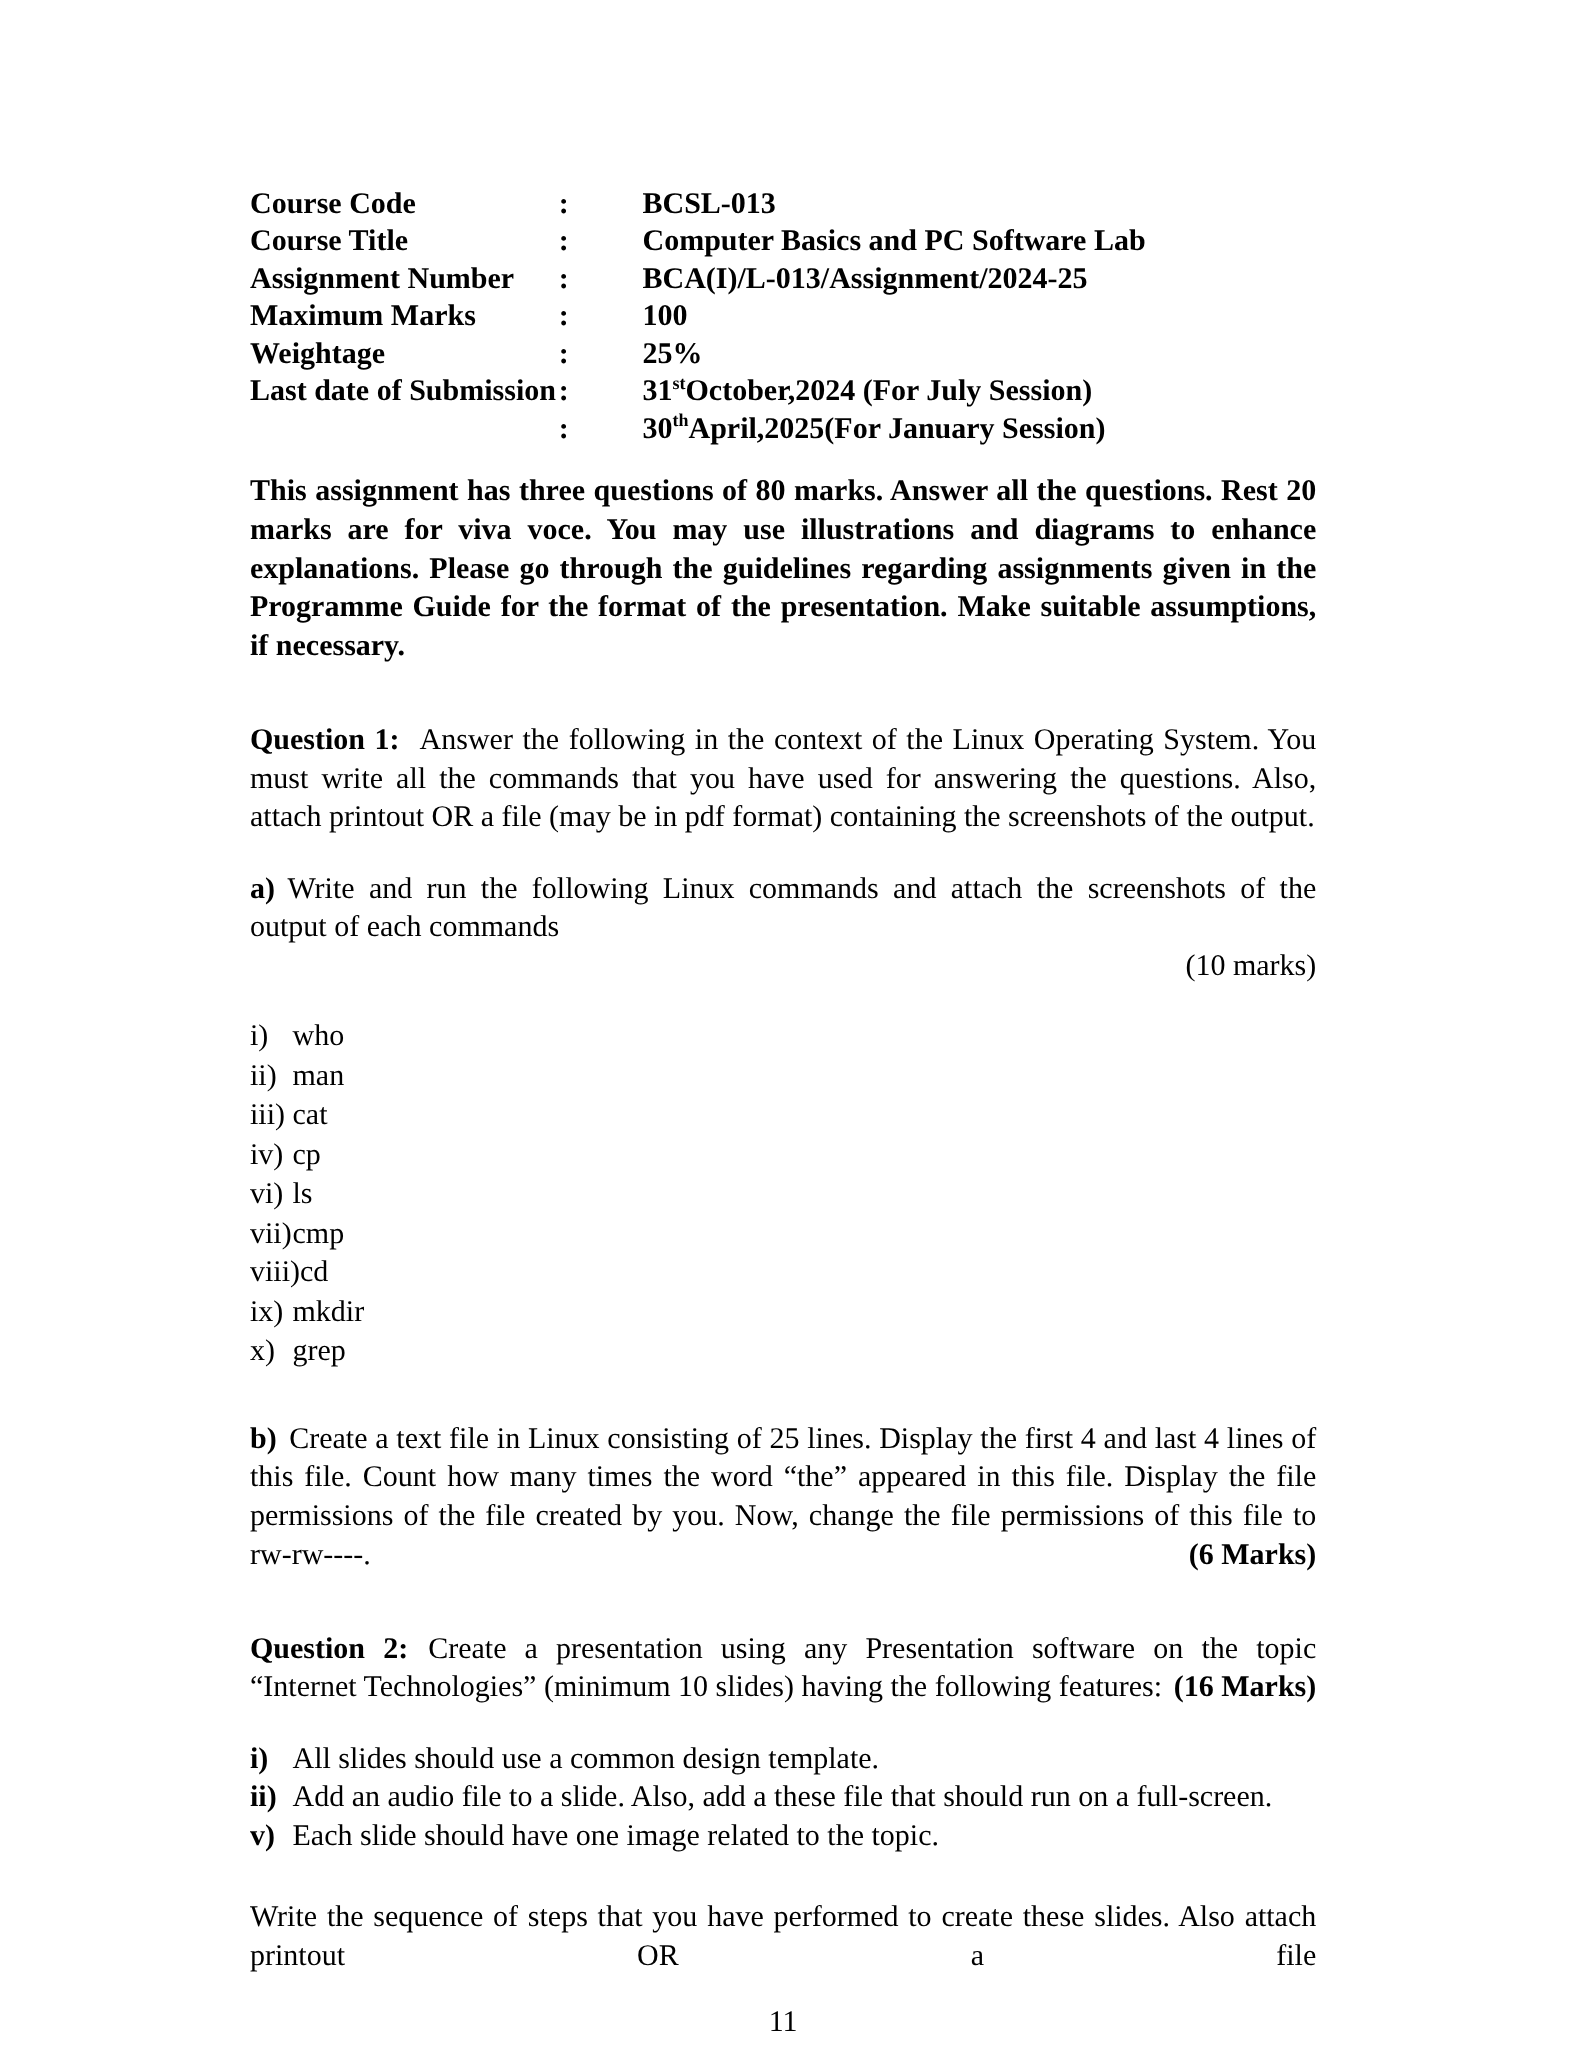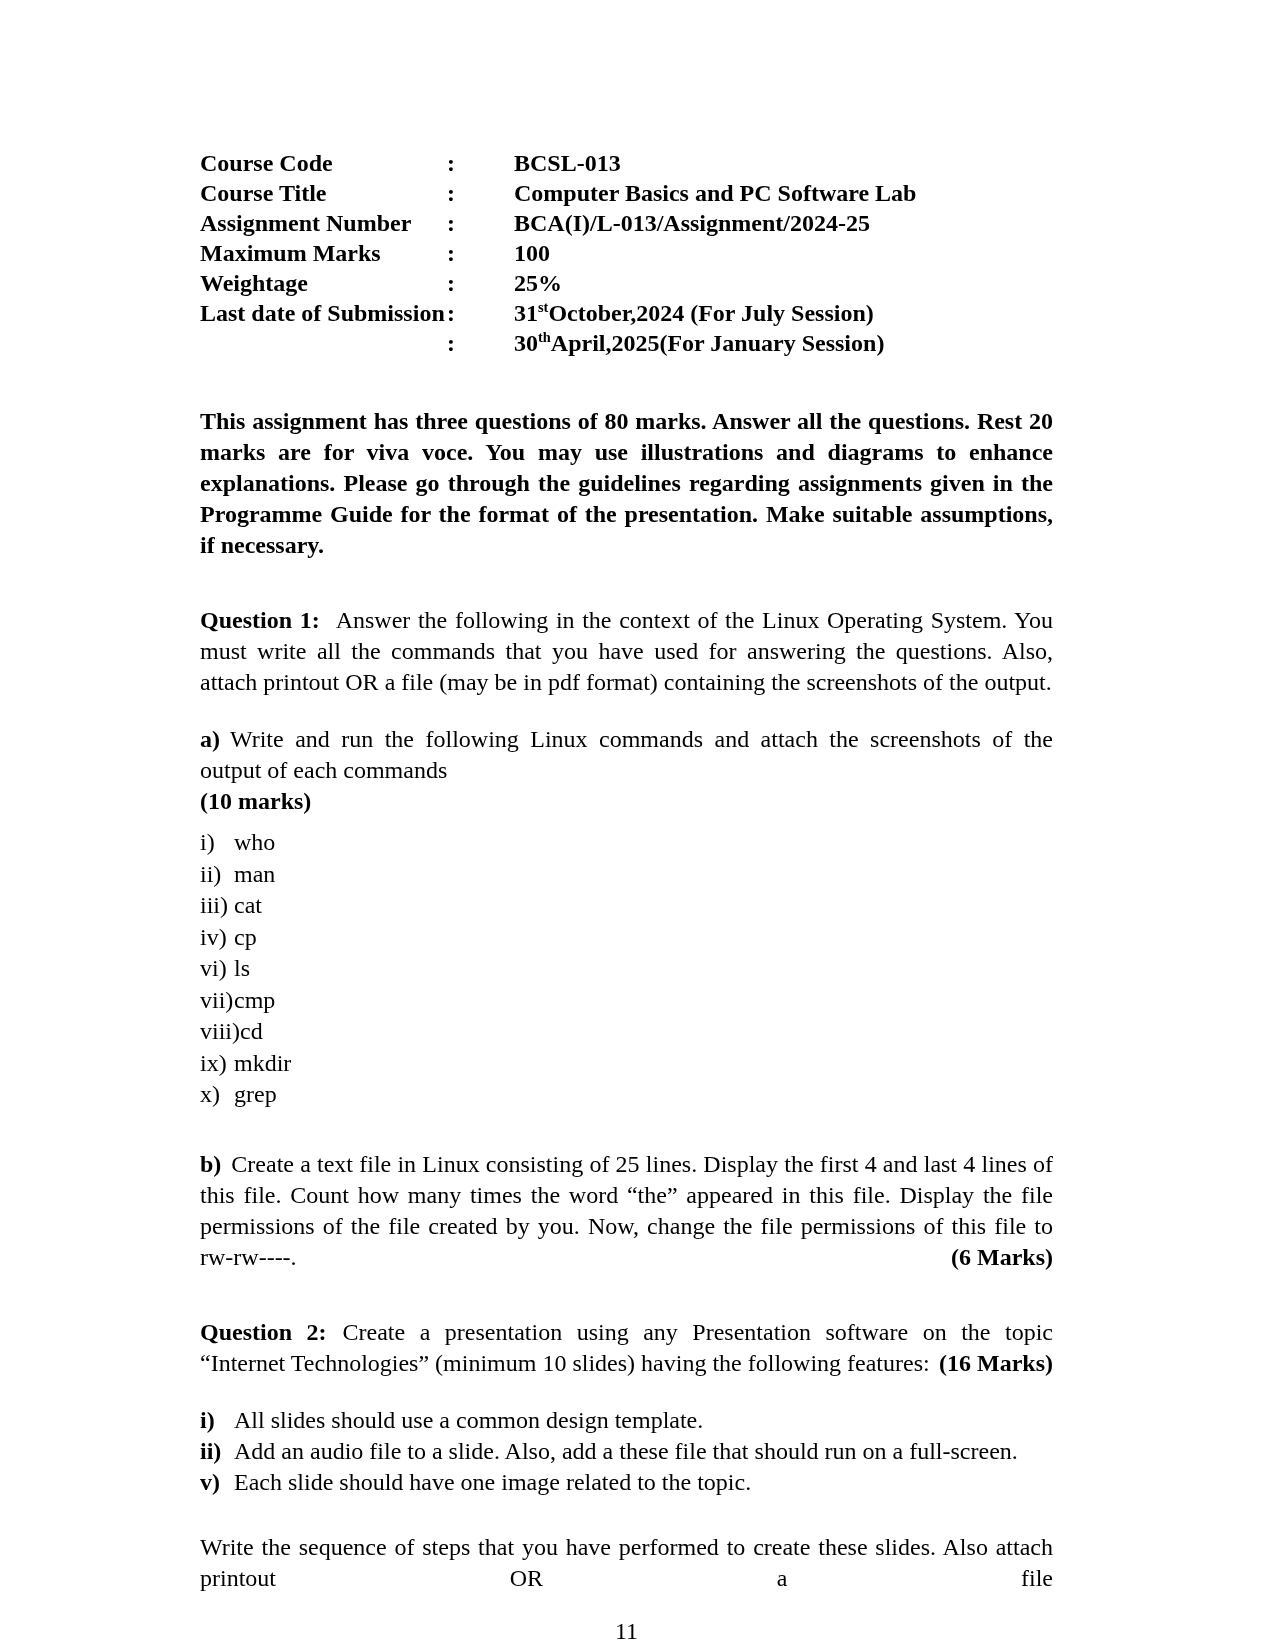--- a/index.html
+++ b/index.html
@@ -14,28 +14,28 @@
     font-size: 24px;
     padding: 148px 170px 0 148px;
     position: relative;
   }
   .hdr-row { display: flex; line-height: 30px; font-weight: bold; }
   .hdr-label { width: 247px; flex: 0 0 247px; }
   .hdr-colon { width: 67px; flex: 0 0 67px; }
   .hdr-value { flex: 1; }
   sup.ord { font-size: 60%; vertical-align: super; font-weight: bold; line-height: 0; }
   .para { text-align: justify; line-height: 31px; }
-  .intro { margin-top: 48px; font-weight: bold; }
+  .intro { margin-top: 20px; font-weight: bold; }
   .q-para { margin-top: 44px; }
   .q-label { font-weight: bold; margin-right: 16px; }
   .part-para { margin-top: 26px; }
   .part-label { font-weight: bold; margin-right: 10px; }
-  .marks-line { font-weight: bold; line-height: 31px; }
+  .marks-line { text-align: right; font-weight: normal; line-height: 31px; }
   .marks-float { float: right; font-weight: bold; }
-  .cmd-list { margin-top: 10px; }
+  .cmd-list { margin-top: 25px; }
   .cmd-item { line-height: 31.5px; }
   .cmd-num { display: inline-block; min-width: 34px; }
   .feat-list { margin-top: 26px; }
   .feat-item { line-height: 31px; }
   .feat-num { display: inline-block; min-width: 34px; font-weight: bold; }
   .closing { margin-top: 34px; text-align: justify; text-align-last: justify; line-height: 31px; }
   .page-number { margin-top: 22px; text-align: center; line-height: 31px; }
 </style>
 </head>
 <body>

